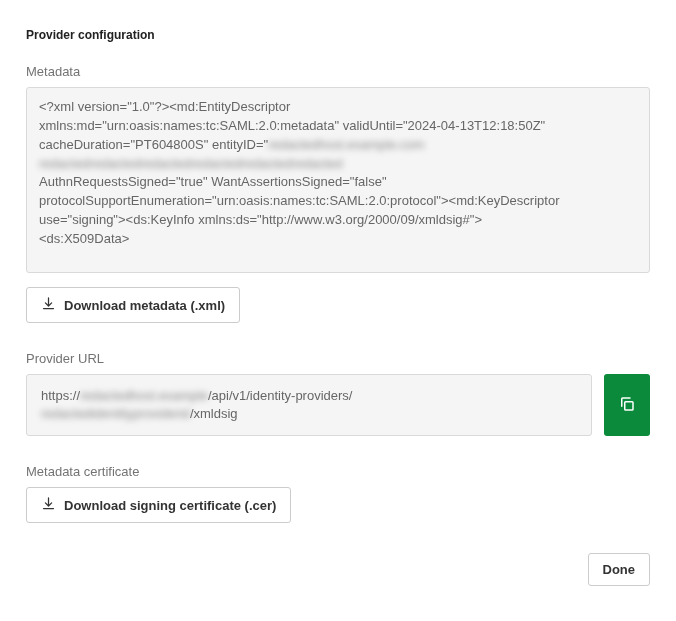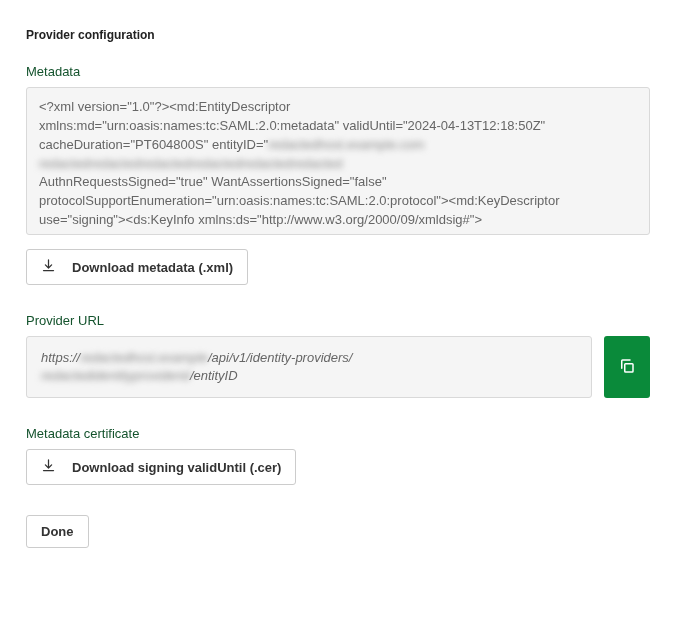--- a/index.html
+++ b/index.html
@@ -11,48 +11,48 @@
       color: #333;
     }
     h2.page-title {
       font-size: 12px;
       font-weight: 700;
       color: #222;
       margin-bottom: 22px;
     }
     .section-label {
       font-size: 13px;
-      color: #14532d;
+      color: #737373;
       margin-bottom: 8px;
       display: block;
     }
     .metadata-box {
       width: 100%;
       background: #f5f5f5;
       border: 1px solid #d9d9d9;
       border-radius: 3px;
       padding: 10px 12px;
       font-size: 13px;
       color: #666;
       line-height: 1.45;
-      height: 148px;
+      height: 186px;
       overflow: hidden;
       word-break: break-all;
       margin-bottom: 14px;
       position: relative;
     }
     .metadata-box .blur-span {
       filter: blur(3px);
       user-select: none;
       color: #888;
     }
     .btn {
       display: inline-flex;
       align-items: center;
-      gap: 16px;
+      gap: 8px;
       background: #fff;
       border: 1px solid #ccc;
       border-radius: 3px;
       padding: 8px 14px;
       font-size: 13px;
       font-weight: 600;
       color: #333;
       cursor: pointer;
     }
     .btn svg { width: 15px; height: 15px; flex-shrink: 0; }
@@ -61,41 +61,40 @@
     .url-box {
       flex: 1;
       background: #f5f5f5;
       border: 1px solid #d9d9d9;
       border-radius: 3px;
       padding: 12px 14px;
       font-size: 13px;
       color: #666;
       line-height: 1.4;
       word-break: break-all;
-      font-style: italic;
     }
     .url-box .blur-span {
       filter: blur(3px);
       user-select: none;
       color: #888;
     }
     .copy-btn {
       width: 46px;
       background: #0a8a3a;
       border: none;
       border-radius: 3px;
       display: flex;
       align-items: center;
       justify-content: center;
       cursor: pointer;
     }
     .copy-btn svg { width: 18px; height: 18px; stroke: #fff; fill: none; }
     .footer {
       display: flex;
-      justify-content: flex-start;
+      justify-content: flex-end;
       margin-top: 30px;
     }
   </style>
 </head>
 <body>
 
 <h2 class="page-title">Provider configuration</h2>
 
 <div class="section">
   <span class="section-label">Metadata</span>
@@ -120,21 +119,21 @@
       </svg>
     </span>
     <span>Download metadata (.xml)</span>
   </button>
 </div>
 
 <div class="section">
   <span class="section-label">Provider URL</span>
   <div class="url-row">
     <div class="url-box">
-      <span>https://</span><span class="blur-span">redactedhost.example</span><span>/api/v1/identity-providers/</span><br><span class="blur-span">redactedidentityproviderid</span><span>/entityID</span>
+      <span>https://</span><span class="blur-span">redactedhost.example</span><span>/api/v1/identity-providers/</span><br><span class="blur-span">redactedidentityproviderid</span><span>/xmldsig</span>
     </div>
     <button class="copy-btn">
       <span>
         <svg viewBox="0 0 24 24" stroke-width="2" stroke-linecap="round" stroke-linejoin="round">
           <rect x="9" y="9" width="11" height="11" rx="1"></rect>
           <path d="M5 15V5a1 1 0 0 1 1-1h10"></path>
         </svg>
       </span>
     </button>
   </div>
@@ -143,21 +142,21 @@
 <div class="section">
   <span class="section-label">Metadata certificate</span>
   <button class="btn">
     <span>
       <svg viewBox="0 0 24 24" fill="none" stroke="#333" stroke-width="2" stroke-linecap="round" stroke-linejoin="round">
         <path d="M12 3v12"></path>
           <path d="M7 11l5 5 5-5"></path>
           <path d="M4 20h16"></path>
       </svg>
     </span>
-    <span>Download signing validUntil (.cer)</span>
+    <span>Download signing certificate (.cer)</span>
   </button>
 </div>
 
 <div class="footer">
   <button class="btn">
     <span>Done</span>
   </button>
 </div>
 
 </body></html>

